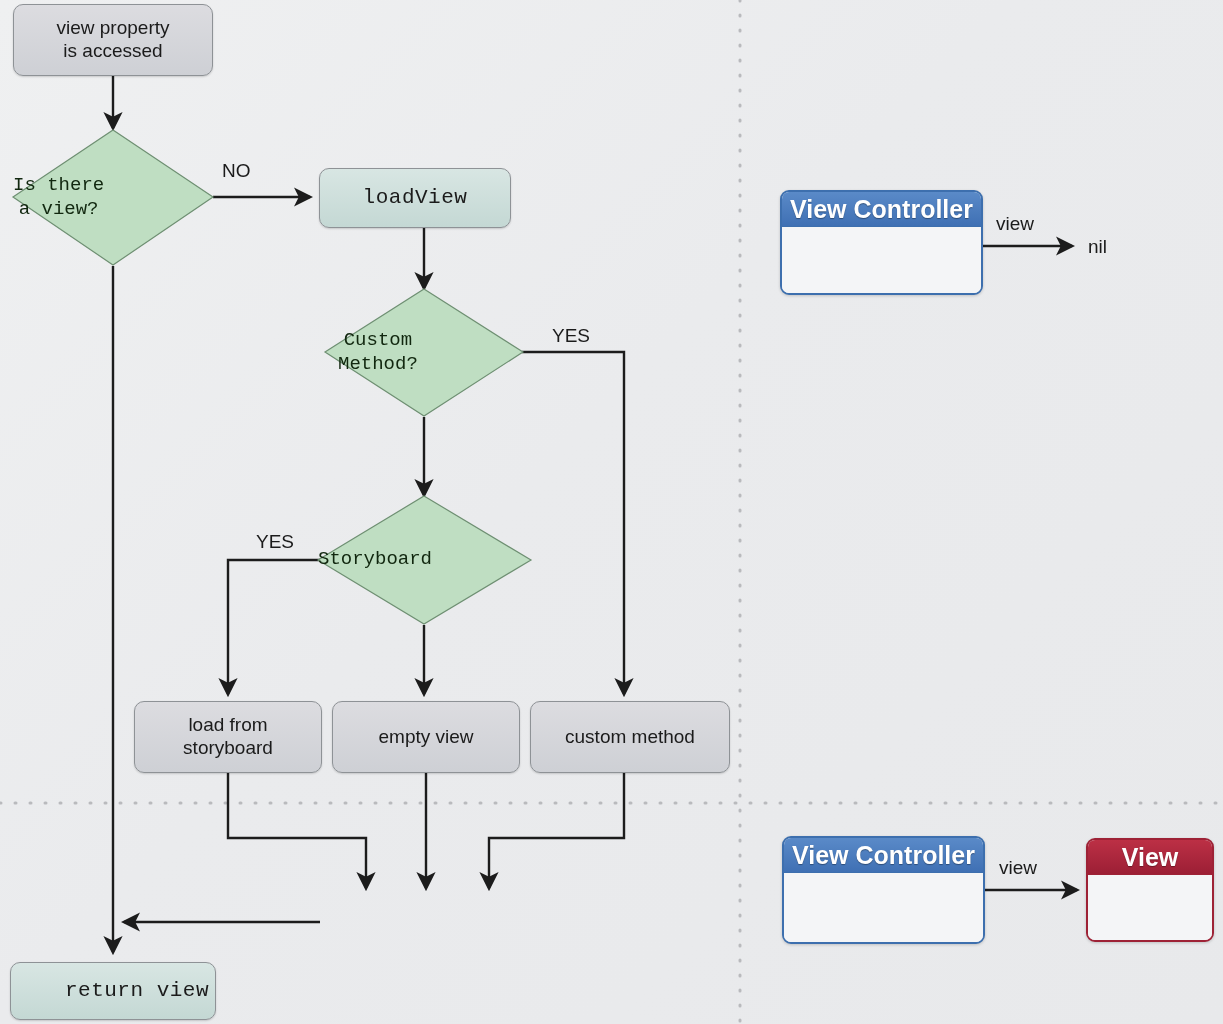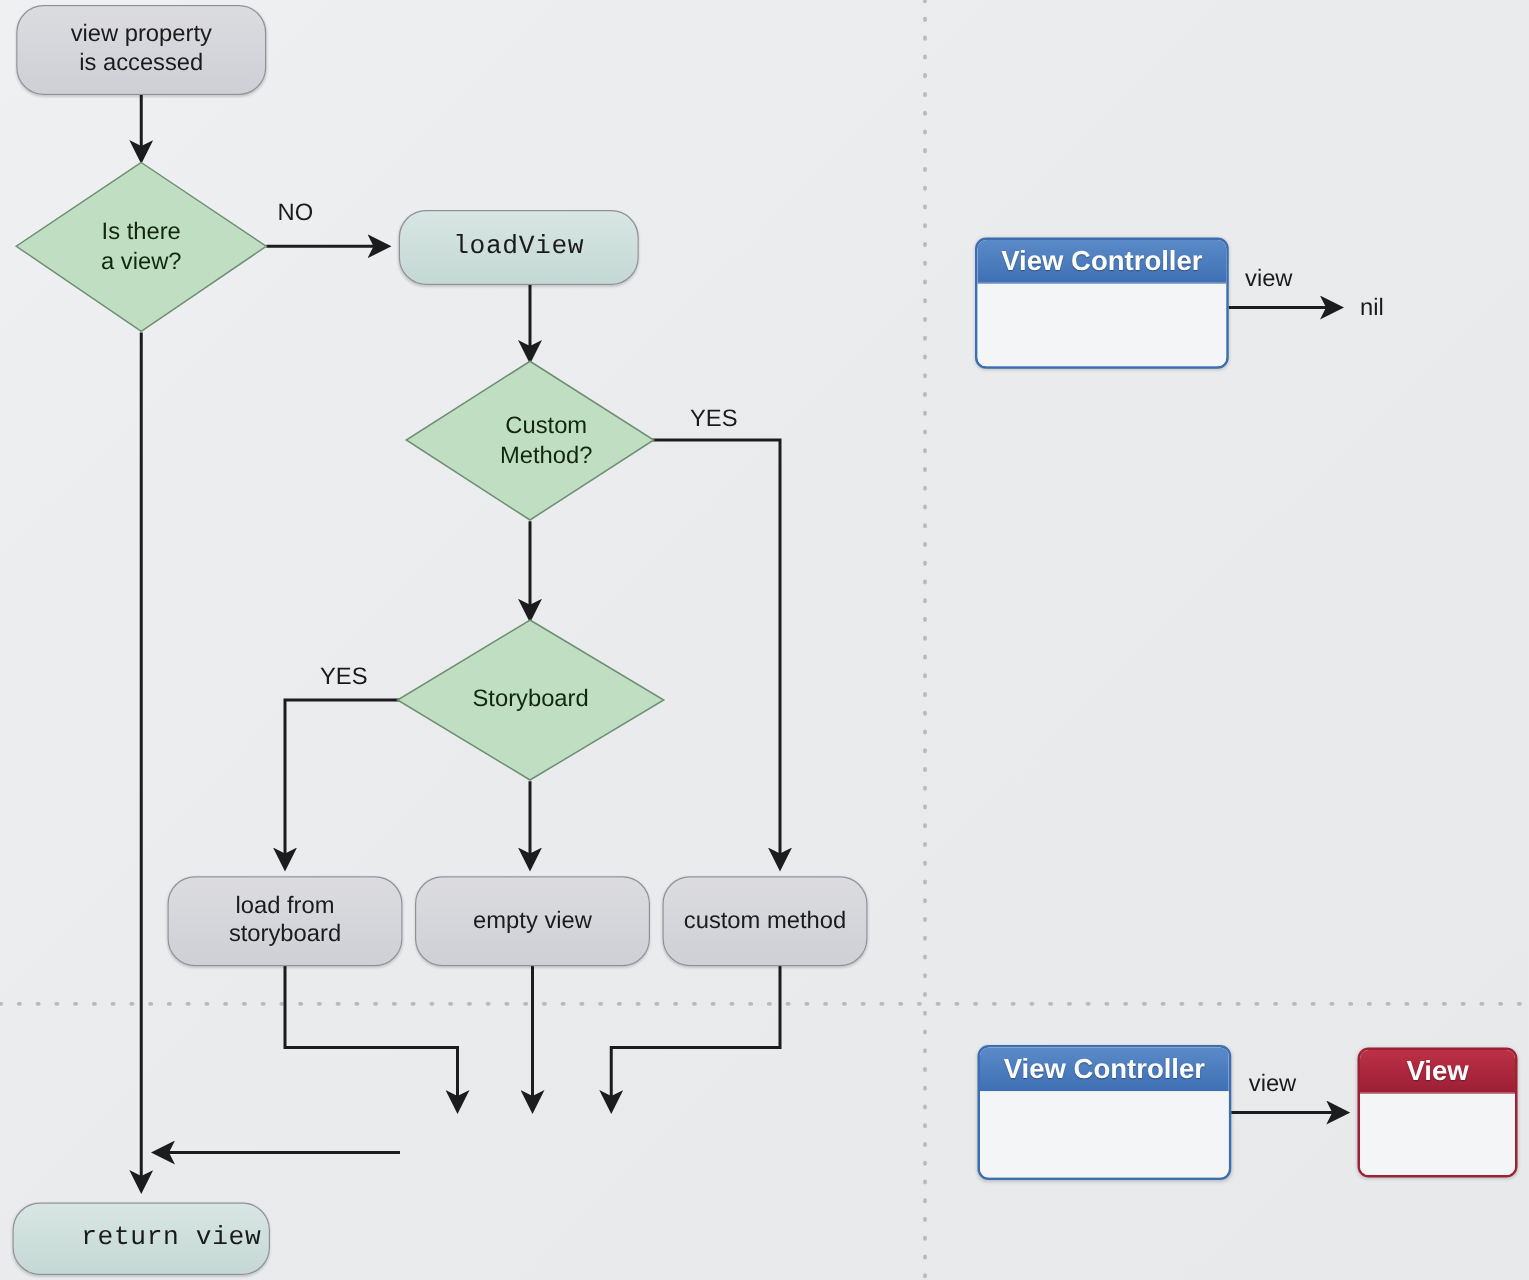--- a/index.html
+++ b/index.html
@@ -23,21 +23,21 @@
     overflow: visible;
   }
   
   .node {
     position: absolute;
     box-sizing: border-box;
     display: flex;
     align-items: center;
     justify-content: center;
     text-align: center;
-    border-radius: 22px;
+    border-radius: 10px;
     border: 1px solid #8e9296;
     color: #1b1b1b;
     line-height: 1.2;
     font-size: 19px;
     box-shadow: 0 1px 2px rgba(0,0,0,0.16);
   }
   .node.gray {
     background: linear-gradient(180deg, #dcdce0 0%, #ced0d5 100%);
   }
   .node.teal {
@@ -46,26 +46,27 @@
     font-size: 21px;
     letter-spacing: 0.5px;
   }
   .diamond-label {
     position: absolute;
     left: 0; top: 0;
     width: 100%;
     height: 100%;
     display: flex;
     align-items: center;
-    justify-content: center;
+    justify-content: flex-start;
     text-align: center;
     font-size: 19px;
     color: #11270f;
     line-height: 1.25;
     pointer-events: none;
+    font-family: Liberation Mono, monospace;
   }
   
   .edge-label {
     position: absolute;
     font-size: 19px;
     color: #1b1b1b;
     white-space: nowrap;
     text-align: right;
   }
   
@@ -78,21 +79,21 @@
     background: #f4f5f7;
     box-shadow: 0 1px 3px rgba(0,0,0,0.18);
   }
   .uml.red { border-color: #9e2236; }
   .uml-header {
     height: 34px;
     display: flex;
     align-items: center;
     justify-content: center;
     font-weight: bold;
-    font-size: 22px;
+    font-size: 25px;
     color: #ffffff;
     text-shadow: 0 1px 1px rgba(0,0,0,0.35);
     background: linear-gradient(180deg, #5a8ac8 0%, #3f70b4 100%);
     border-bottom: 1px solid #3d6fae;
   }
   .uml.red .uml-header {
     background: linear-gradient(180deg, #bc3045 0%, #9c1f35 100%);
     border-bottom: 1px solid #9e2236;
   }
   .uml-body { background: #f4f5f7; height: calc(100% - 35px); }
@@ -203,21 +204,21 @@
     <span>
       <span>load from</span><br>
       <span>storyboard</span>
     </span>
   </div>
 
   <div class="node gray" style="left:332px; top:701px; width:188px; height:72px;justify-content:center;">
     <span>empty view</span>
   </div>
 
-  <div class="node gray" style="left:530px; top:701px; width:164px; height:72px;">
+  <div class="node gray" style="left:530px; top:701px; width:200px; height:72px;">
     <span>custom method</span>
   </div>
 
 
   <div class="node teal" style="left:10px; top:962px; width:206px; height:58px;padding-left:48px;">
     <span>return view</span>
   </div>
 
   <div class="edge-label" style="left:222px; top:160px;">NO</div>
   <div class="edge-label" style="left:552px; top:325px;">YES</div>

